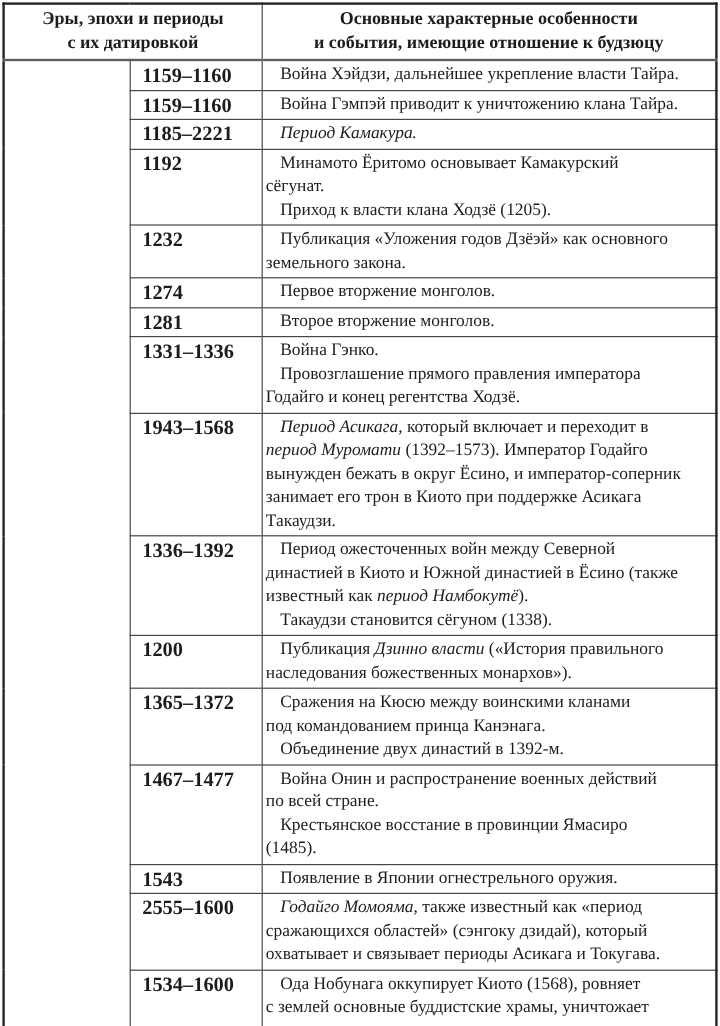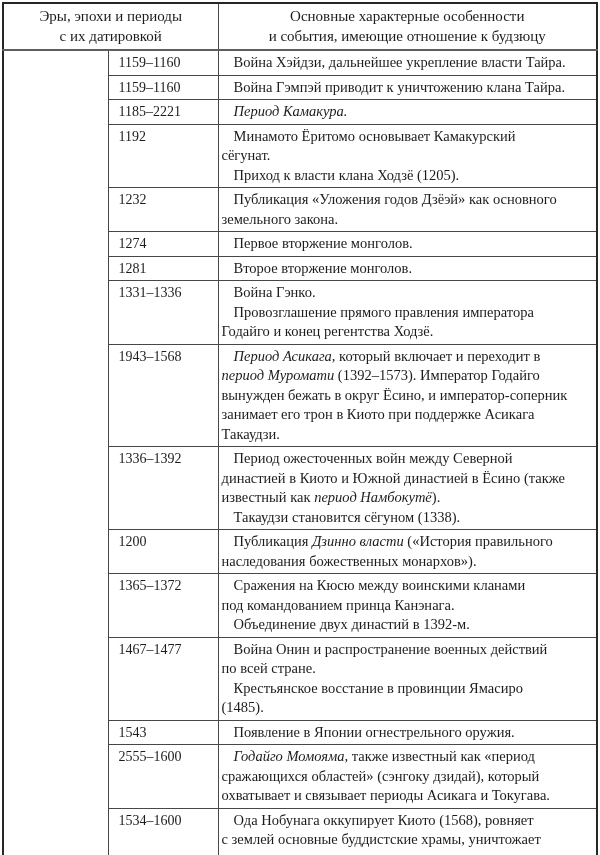--- a/index.html
+++ b/index.html
@@ -27,37 +27,38 @@
   col.c-era  { width: 105px; }
   col.c-date { width: 110px; }
   col.c-desc { width: auto; }
 
   th, td {
     border: 1px solid #474747;
     vertical-align: top;
     box-sizing: border-box;
   }
   thead th {
-    font-weight: normal;
+    font-weight: bold;
     text-align: center;
     font-size: 15px;
     line-height: 20px;
     padding: 2px 4px 3px 4px;
     white-space: pre-line;
     border-bottom: 2px solid #5e5e5e;
     vertical-align: middle;
   }
   td.era-cell {
     background: #ffffff;
   }
   td.date-cell {
-    font-size: 14px;
+    font-size: 17px;
     line-height: 19.5px;
     padding: 2px 4px 2px 10px;
     white-space: nowrap;
+    font-weight: bold;
   }
   td.desc-cell {
     font-size: 14.5px;
     line-height: 19.5px;
     padding: 2px 6px 2px 3px;
   }
   td.desc-cell p {
     margin: 0;
     text-indent: 12px;
     white-space: pre-line;

